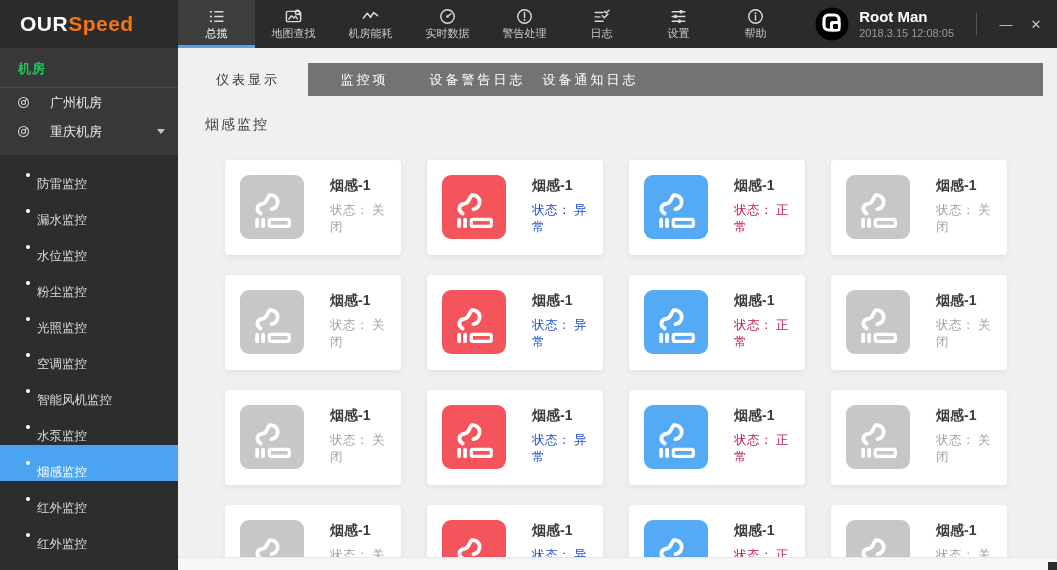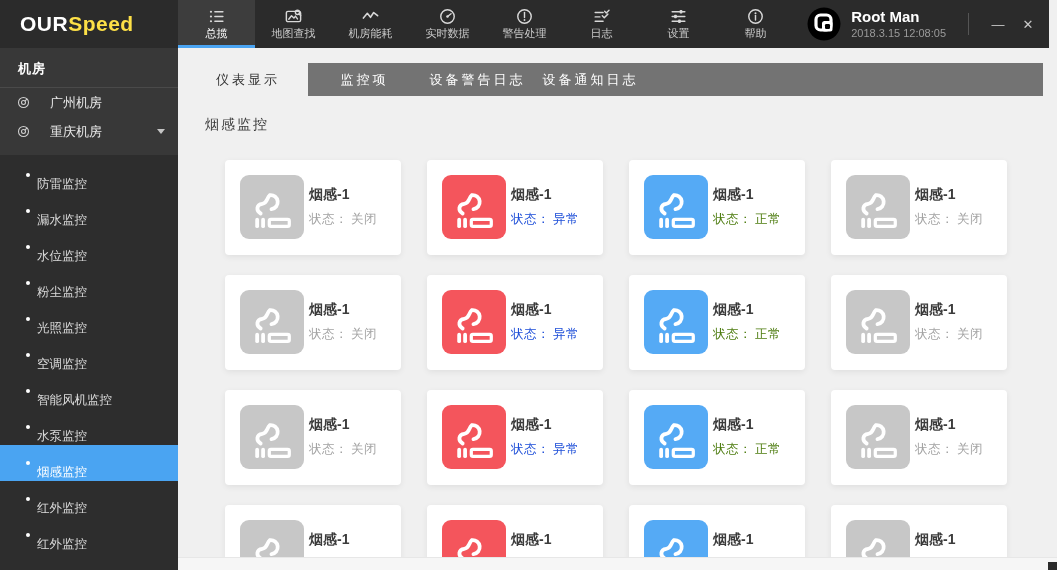--- a/index.html
+++ b/index.html
@@ -2,70 +2,70 @@
 <html><head>
 <meta charset="utf-8">
 <style>
   html,body{margin:0;padding:0}
   body{
     width:1057px;height:570px;position:relative;overflow:hidden;
     background:#f0f0f0;font-family:"Liberation Sans","DejaVu Sans",sans-serif;
     -webkit-font-smoothing:antialiased;
   }
   
-  .topbar{position:absolute;top:0;left:0;right:8px;height:48px;background:#2b2b2b;display:flex;align-items:stretch;z-index:10}
+  .topbar{position:absolute;top:0;left:0;right:0;height:48px;background:#2b2b2b;display:flex;align-items:stretch;z-index:10}
   .logo{width:178px;box-sizing:border-box;display:flex;align-items:center;padding-left:20px;font-size:21px;font-weight:bold;letter-spacing:.5px}
   .logo .p1{color:#ffffff}
-  .logo .p2{color:#fde047}
+  .logo .p2{color:#f97316}
   .nav{display:flex;align-items:stretch}
   .nav-item{width:77px;display:flex;flex-direction:column;align-items:center;justify-content:center;gap:0;color:#c9c9c9;font-size:11px;position:relative;cursor:pointer}
   .nav-item svg{width:19px;height:19px;stroke:#d8d8d8}
   .nav-item.active{background:#3d3d3d;color:#fff}
   .nav-item.active::after{content:"";position:absolute;left:0;right:0;bottom:0;height:3px;background:#4aa4f2}
   .topbar-right{margin-left:auto;display:flex;align-items:center}
   .avatar{width:34px;height:34px;border-radius:50%;overflow:hidden;flex:none}
   .user-block{margin-left:10px;line-height:1.25}
   .user-name{color:#fff;font-size:15px;font-weight:bold}
   .user-time{color:#9a9a9a;font-size:11px}
   .win-divider{width:1px;height:22px;background:#555;margin:0 14px 0 22px}
   .win-btn{width:30px;height:48px;display:flex;align-items:center;justify-content:center;color:#c8c8c8;font-size:13px;cursor:pointer}
   .win-btn:last-child{margin-right:6px}
   
   .sidebar{position:absolute;top:48px;left:0;bottom:0;width:178px;background:#2d2d2d}
   .side-top{background:#383838;padding-bottom:9px}
-  .side-header{height:39px;line-height:41px;padding-left:18px;font-size:13px;font-weight:bold;color:#ffffff;letter-spacing:1px;border-bottom:1px solid #4a4a4a}
+  .side-header{height:39px;line-height:41px;padding-left:18px;font-size:13px;font-weight:bold;color:#22c55e;letter-spacing:1px;border-bottom:1px solid #4a4a4a}
   .room{height:29px;display:flex;align-items:center;gap:19px;padding-left:16px;font-size:13px;color:#e8e8e8;position:relative;cursor:pointer}
   .room:first-of-type{margin-top:5px}
   .room svg{width:15px;height:15px;stroke:#cfcfcf}
   .caret{position:absolute;right:13px;top:12px;width:0;height:0;border-left:4.5px solid transparent;border-right:4.5px solid transparent;border-top:5px solid #c5c5c5}
   .side-sub{padding-top:2px}
   .sub-item{height:36px;display:flex;align-items:flex-end;padding-left:37px;font-size:12.5px;color:#dcdcdc;position:relative;cursor:pointer}
   .sub-item .dot{position:absolute;left:26px;top:16px;width:4px;height:4px;border-radius:50%;background:#fff}
   .sub-item.active{background:#4aa4f2;color:#fff}
   
   .content{position:absolute;left:178px;top:48px;right:0;bottom:0;background:#f0f0f0;overflow:hidden}
   .tabbar{display:flex;height:33px;margin:15px 14px 0 10px}
   .tab{display:flex;align-items:center;justify-content:center;font-size:13px;letter-spacing:3px;cursor:pointer}
   .tab-light{width:120px;color:#333}
   .tab-dark-group{flex:1;background:#737373;display:flex}
   .tab-dark-group .tab{width:113px;color:#fff}
   .section-title{margin:20px 0 0 27px;font-size:14px;color:#3a3a3a;letter-spacing:2px}
   .grid{display:grid;grid-template-columns:repeat(4,176px);column-gap:26px;row-gap:20px;margin:26px 0 0 47px}
-  .card{height:95px;background:#fff;border-radius:4px;box-shadow:0 2px 6px rgba(0,0,0,.07);display:flex;align-items:center;gap:5px;padding:0 10px 2px 15px;box-sizing:border-box;cursor:pointer}
+  .card{height:95px;background:#fff;border-radius:4px;box-shadow:0 2px 6px rgba(0,0,0,.07);display:flex;align-items:center;gap:26px;padding:0 10px 2px 15px;box-sizing:border-box;cursor:pointer}
   .tile{width:64px;height:64px;border-radius:9px;flex:none;display:flex;align-items:center;justify-content:center}
   .tile svg{width:54px;height:54px}
   .card-title{font-size:14px;font-weight:bold;color:#3c3c3c;margin-bottom:7px}
   .card-status{font-size:12.5px;letter-spacing:.5px}
   .card-status .val{margin-left:3px}
   .card[data-state="closed"]   .tile{background:#c7c7c7}
   .card[data-state="abnormal"] .tile{background:#f4555c}
   .card[data-state="normal"]   .tile{background:#55aaf5}
   .card[data-state="closed"]   .card-status{color:#a3a3a3}
   .card[data-state="abnormal"] .card-status{color:#1d4ed8}
-  .card[data-state="normal"]   .card-status{color:#4d7c0f}
+  .card[data-state="normal"]   .card-status{color:#be185d}
   .bottom-strip{position:absolute;left:0;right:0;bottom:0;height:12px;background:#f6f6f6;border-top:1px solid #e7e7e7}
   .corner-mark{position:absolute;right:0;bottom:0;width:9px;height:8px;background:#2b2b2b}
   .sym{position:absolute;width:0;height:0;overflow:hidden}
 </style>
 </head>
 <body>
 
 <svg class="sym" aria-hidden="true">
   <defs>
     <symbol id="sym-smoke" viewBox="0 0 100 100">

